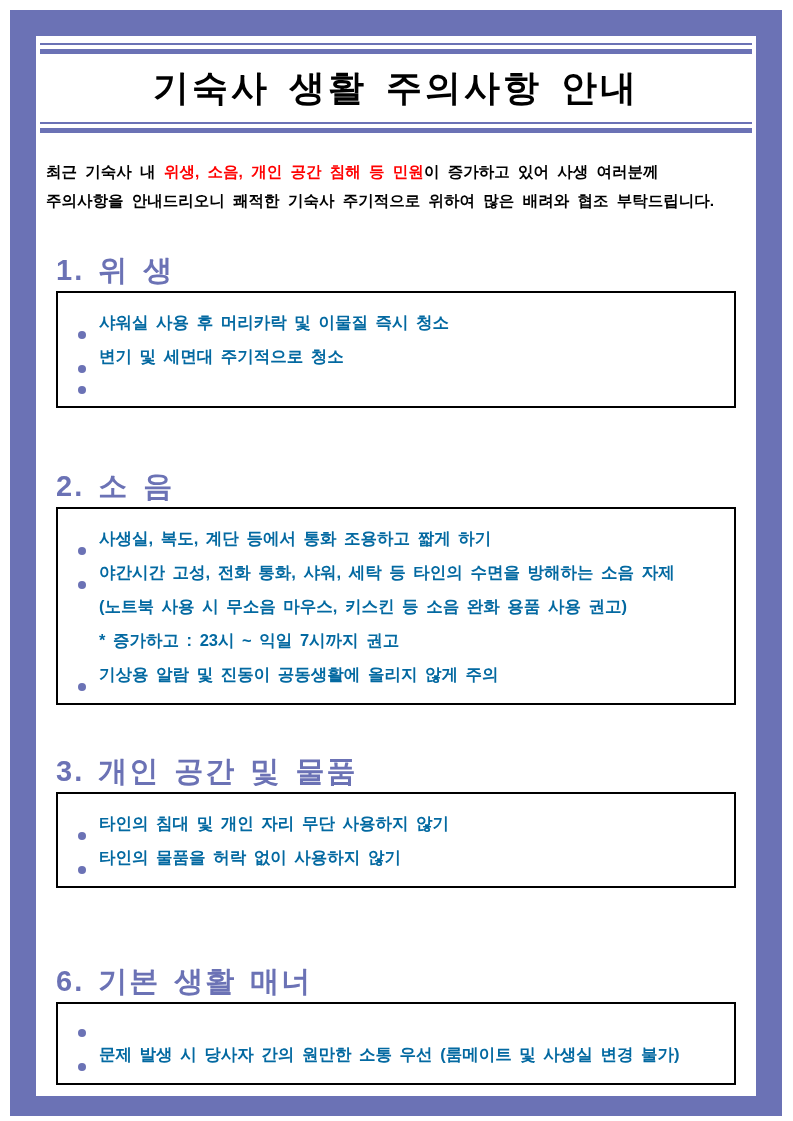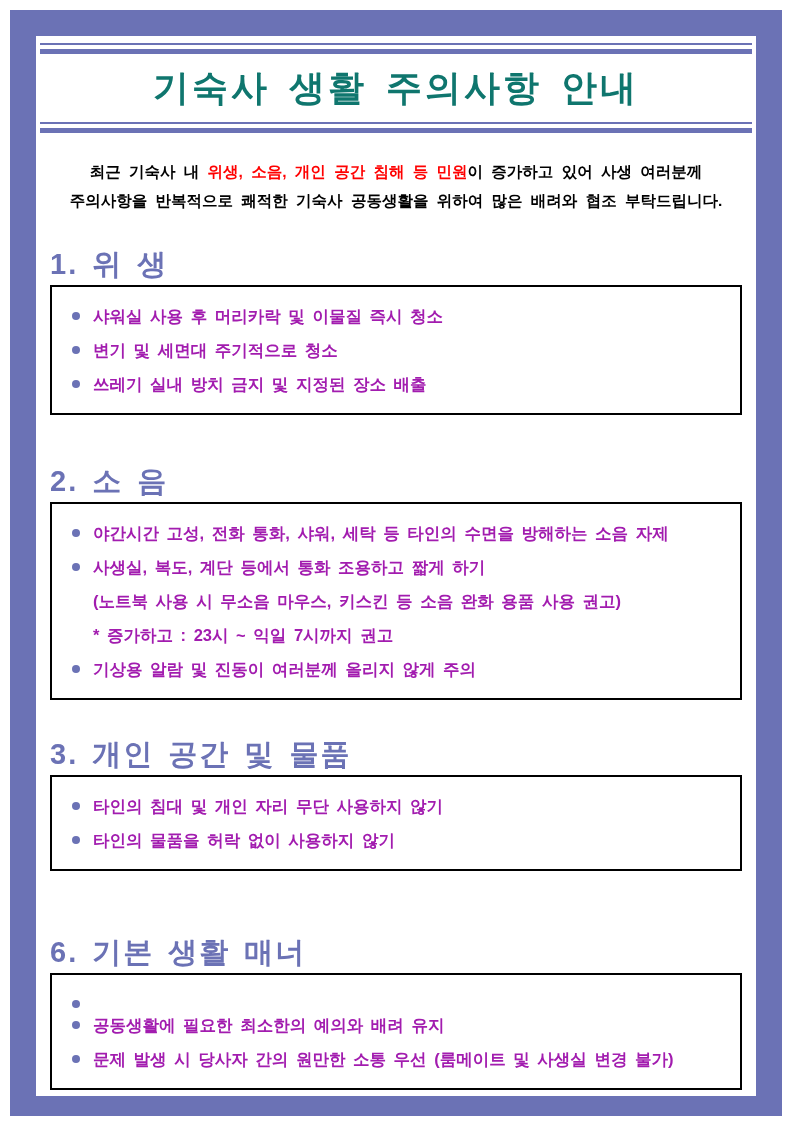--- a/index.html
+++ b/index.html
@@ -15,42 +15,42 @@
   }
   .content{padding:3px 4px 0 4px;}
 
   
   .dbl-rule{margin:4px 0 0 0;}
   .dbl-rule .thin{height:2px;background:#6b72b5;}
   .dbl-rule .gap{height:4px;}
   .dbl-rule .thick{height:5px;background:#6b72b5;}
 
   .doc-title{
-    text-align:center;font-size:36px;font-weight:800;color:#0f766e;
+    text-align:center;font-size:36px;font-weight:800;color:#000000;
     letter-spacing:3px;margin:10px 0 9px 0;word-spacing:6px;
   }
 
   .intro{
-    text-align:center;font-weight:700;font-size:15.5px;color:#000;
+    text-align:left;font-weight:700;font-size:15.5px;color:#000;
     line-height:29px;margin:24px 6px 0 6px;word-spacing:4px;
   }
   .intro .hl{color:#ff0000;}
 
-  .section{margin:10px;}
+  .section{margin:16px;}
   .sec-heading{
     font-size:29px;font-weight:800;color:#6b72b5;
     letter-spacing:2px;word-spacing:4px;margin:0 0 4px 0;line-height:34px;
   }
   .notice-box{
     border:2px solid #000;background:#fff;
     padding:12px 14px 12px 14px;box-sizing:border-box;
   }
   .item-line{
-    display:flex;align-items:flex-start;
-    font-size:16.5px;font-weight:700;color:#a21caf;line-height:34px;
+    display:flex;align-items:flex-end;
+    font-size:16.5px;font-weight:700;color:#0369a1;line-height:34px;
     word-spacing:3px;
   }
   .dot{
     flex:0 0 auto;width:8px;height:8px;border-radius:50%;
     background:#6b72b5;margin:13px 13px 0 6px;
   }
   .dot.hidden{visibility:hidden;}
 
   .sp-s1{height:22px;} 
   .sp-s2{height:29px;} 
@@ -73,65 +73,64 @@
     <div class="doc-title">기숙사 생활 주의사항 안내</div>
 
     <div class="dbl-rule">
       <div class="thin"></div>
         <div class="gap"></div>
         <div class="thick"></div>
     </div>
 
     <div class="intro">
       <span>최근 기숙사 내 </span><span class="hl">위생, 소음, 개인 공간 침해 등 민원</span><span>이 증가하고 있어 사생 여러분께</span><br>
-      <span>주의사항을 반복적으로 쾌적한 기숙사 공동생활을 위하여 많은 배려와 협조 부탁드립니다.</span>
+      <span>주의사항을 안내드리오니 쾌적한 기숙사 주기적으로 위하여 많은 배려와 협조 부탁드립니다.</span>
     </div>
 
     <div class="sp-s1"></div>
     <div id="sections">
         <div class="section">
           <div class="sec-heading">1. 위 생</div>
           <div class="notice-box">
             <div class="item-line">
               <span class="dot"></span>
               <span>샤워실 사용 후 머리카락 및 이물질 즉시 청소</span>
             </div>
             <div class="item-line">
               <span class="dot"></span>
               <span>변기 및 세면대 주기적으로 청소</span>
             </div>
             <div class="item-line">
               <span class="dot"></span>
-              <span>쓰레기 실내 방치 금지 및 지정된 장소 배출</span>
             </div>
           </div>
         </div>
         <div class="sp-s2"></div>
         <div class="section">
           <div class="sec-heading">2. 소 음</div>
           <div class="notice-box">
             <div class="item-line">
               <span class="dot"></span>
-              <span>야간시간 고성, 전화 통화, 샤워, 세탁 등 타인의 수면을 방해하는 소음 자제</span>
+              <span>사생실, 복도, 계단 등에서 통화 조용하고 짧게 하기</span>
             </div>
             <div class="item-line">
               <span class="dot"></span>
-              <span>사생실, 복도, 계단 등에서 통화 조용하고 짧게 하기</span>
+              <span>야간시간 고성, 전화 통화, 샤워, 세탁 등 타인의 수면을 방해하는 소음 자제</span>
             </div>
             <div class="item-line">
               <span class="dot hidden"></span>
               <span>(노트북 사용 시 무소음 마우스, 키스킨 등 소음 완화 용품 사용 권고)</span>
             </div>
             <div class="item-line">
               <span class="dot hidden"></span>
               <span>* 증가하고 : 23시 ~ 익일 7시까지 권고</span>
             </div>
             <div class="item-line">
               <span class="dot"></span>
-              <span>기상용 알람 및 진동이 여러분께 올리지 않게 주의</span>
+              <span>기상용 알람 및 진동이 공동생활에 올리지 않게 주의</span>
             </div>
           </div>
         </div>
         <div class="sp-s3"></div>
         <div class="section">
           <div class="sec-heading">3. 개인 공간 및 물품</div>
           <div class="notice-box">
             <div class="item-line">
               <span class="dot"></span>
               <span>타인의 침대 및 개인 자리 무단 사용하지 않기</span>
@@ -144,24 +143,20 @@
         </div>
         <div class="sp-s4"></div>
         <div class="section">
           <div class="sec-heading">6. 기본 생활 매너</div>
           <div class="notice-box">
             <div class="item-line">
               <span class="dot"></span>
             </div>
             <div class="item-line">
               <span class="dot"></span>
-              <span>공동생활에 필요한 최소한의 예의와 배려 유지</span>
-            </div>
-            <div class="item-line">
-              <span class="dot"></span>
               <span>문제 발생 시 당사자 간의 원만한 소통 우선 (룸메이트 및 사생실 변경 불가)</span>
             </div>
           </div>
         </div>
       </div>
 
     <div class="sp-logo"></div>
 
   </div>
 </div>

